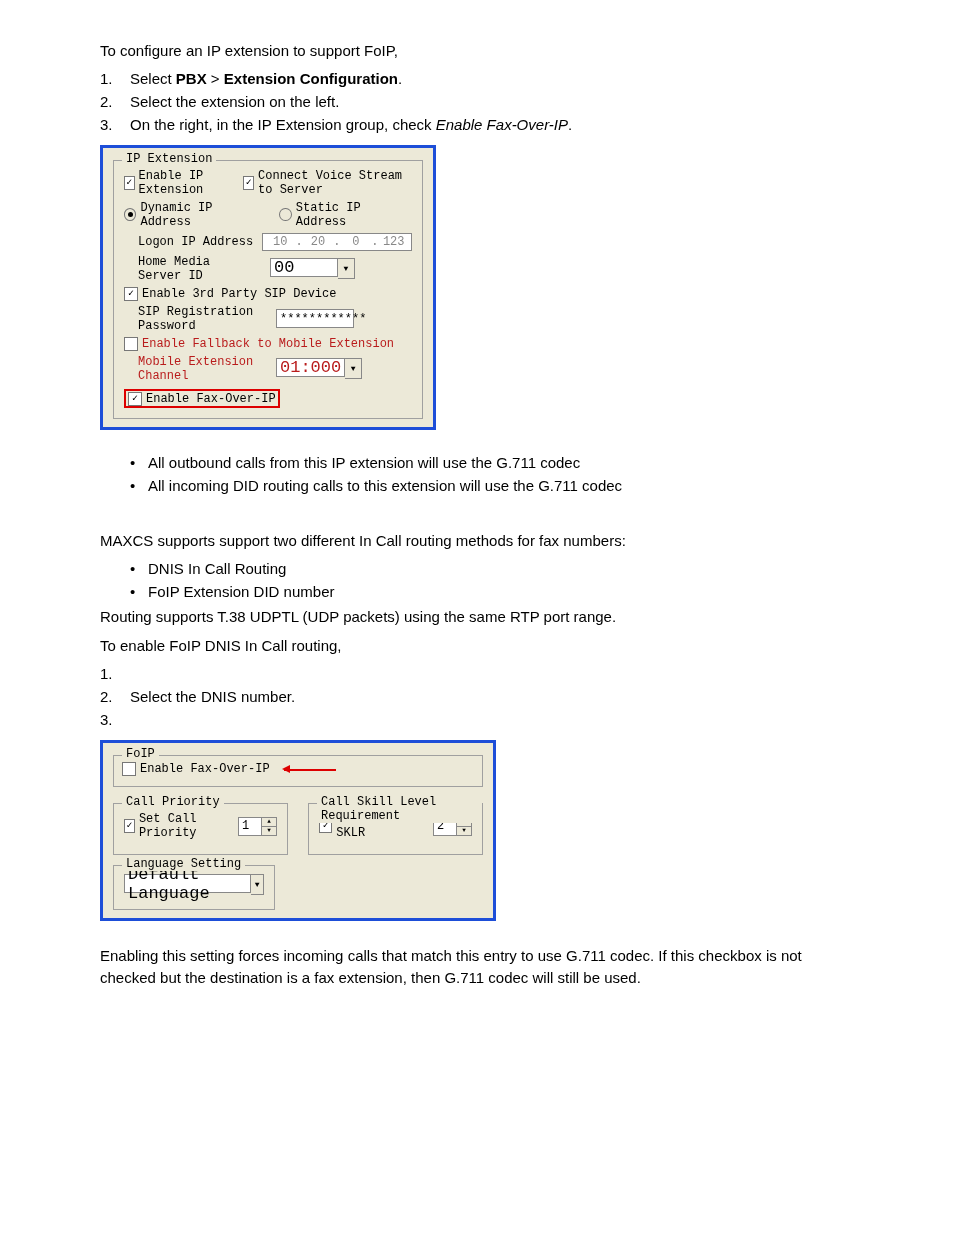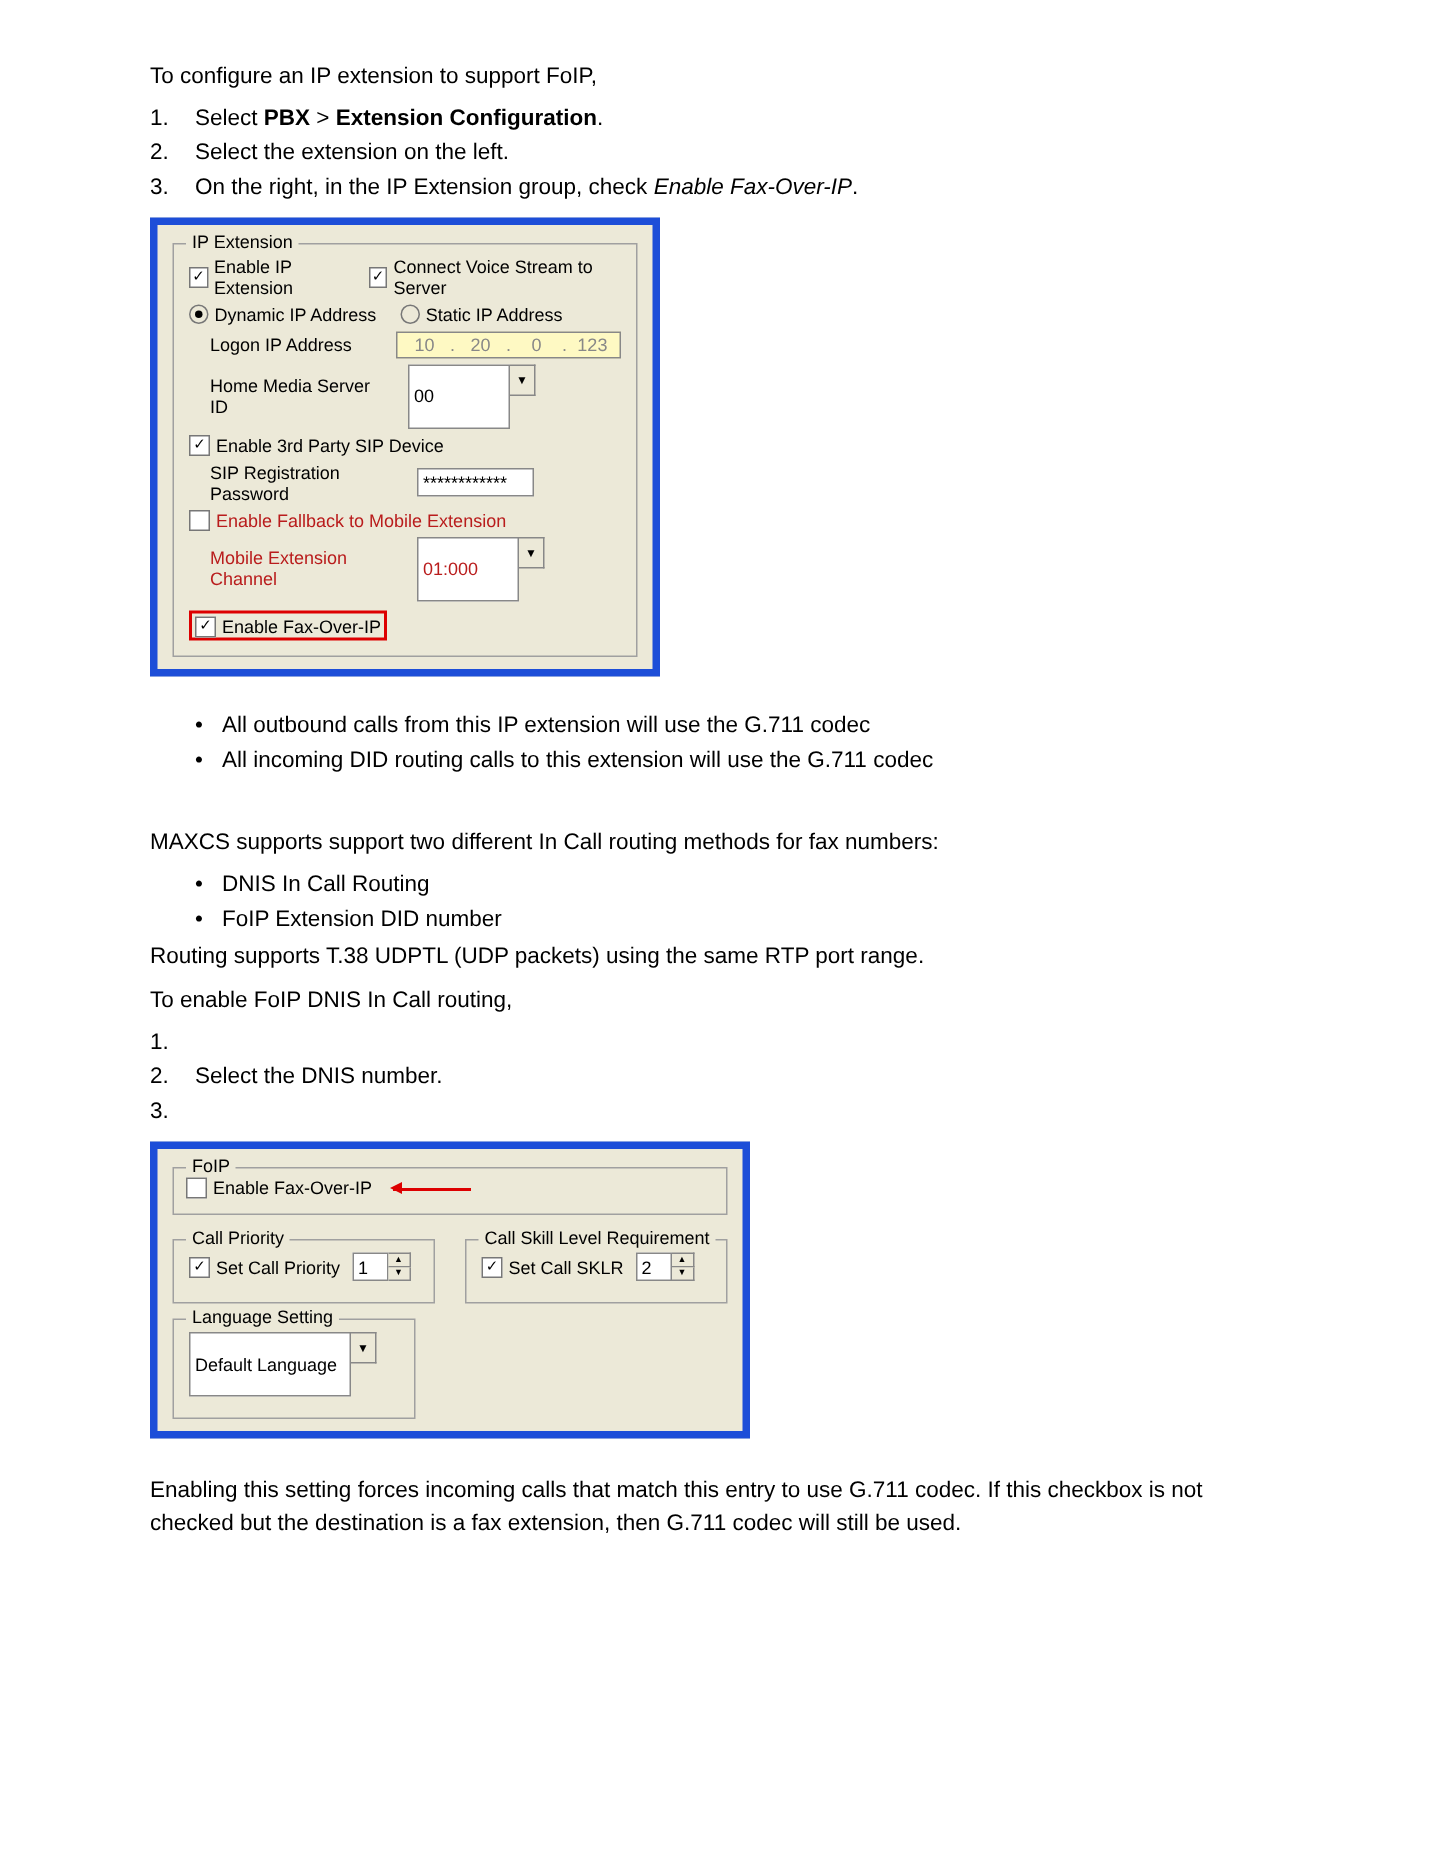--- a/index.html
+++ b/index.html
@@ -16,23 +16,23 @@
   p { margin: 0 0 8px 0; line-height: 1.45; }
   .ol { margin: 0 0 12px 0; }
   .ol-item { display: flex; margin-bottom: 6px; }
   .ol-num { width: 30px; flex-shrink: 0; }
   .bullet-item { display: flex; margin-bottom: 6px; padding-left: 30px; }
   .bullet { width: 18px; flex-shrink: 0; }
   .italic { font-style: italic; }
   .bold { font-weight: bold; }
 
   .screenshot {
-    border: 5px solid #1d4ed8;
+    border: 3px solid #1d4ed8;
     background: #ece9d8;
-    font-family: Liberation Sans, sans-serif;
+    font-family: Liberation Mono, monospace;
     font-size: 12px;
     color: #000;
     margin: 6px 0 24px 0;
     padding: 6px 10px 8px 10px;
   }
   .groupbox {
     border: 1px solid #a0a0a0;
     padding: 8px 10px 10px 10px;
     position: relative;
     margin-top: 6px;
@@ -58,35 +58,35 @@
   .radio { display: inline-flex; align-items: center; gap: 4px; }
   .radio .circ {
     width: 11px; height: 11px; border: 1px solid #777; border-radius: 50%;
     display: inline-flex; align-items: center; justify-content: center;
   }
   .radio .circ.checked::after {
     content: ""; width: 5px; height: 5px; background: #000; border-radius: 50%;
   }
   .disabled { color: #b91c1c; }
   .ipbox {
-    display: inline-flex; border: 1px solid #888; background: #fef9c3;
+    display: inline-flex; border: 1px solid #888; background: #ffffff;
     padding: 1px 4px; gap: 2px; font-size: 12px; color: #888;
     align-items: baseline;
     min-width: 140px;
     justify-content: space-around;
   }
   .ipbox .seg { width: 26px; text-align: center; }
   .input {
     border: 1px solid #888; background: #fff; padding: 0 3px; height: 17px;
     font-size: 12px; display: inline-flex; align-items: center;
   }
   .combo {
     display: inline-flex; align-items: stretch;
   }
-  .combo .inp { border: 1px solid #888; background: #fff; padding: 12px 3px; height: 17px; font-size: 12px; display: inline-flex; align-items: center; min-width: 60px;}
+  .combo .inp { border: 1px solid #888; background: #fff; padding: 0 3px; height: 17px; font-size: 17px; display: inline-flex; align-items: center; min-width: 60px;}
   .combo .btn {
     border: 1px solid #888; border-left: none; background: #ece9d8; width: 16px; height: 19px;
     display: inline-flex; align-items: center; justify-content: center; font-size: 8px;
   }
   .spinner {
     display: inline-flex; align-items: stretch;
   }
   .spinner .inp { border: 1px solid #888; background: #fff; padding: 0 3px; height: 17px; font-size: 12px; display: inline-flex; align-items: center; width: 16px;}
   .spinner .btns { display: flex; flex-direction: column; }
   .spinner .b { border: 1px solid #888; border-left: none; background: #ece9d8; width: 14px; height: 8px; font-size: 6px; display: flex; align-items: center; justify-content: center; }

